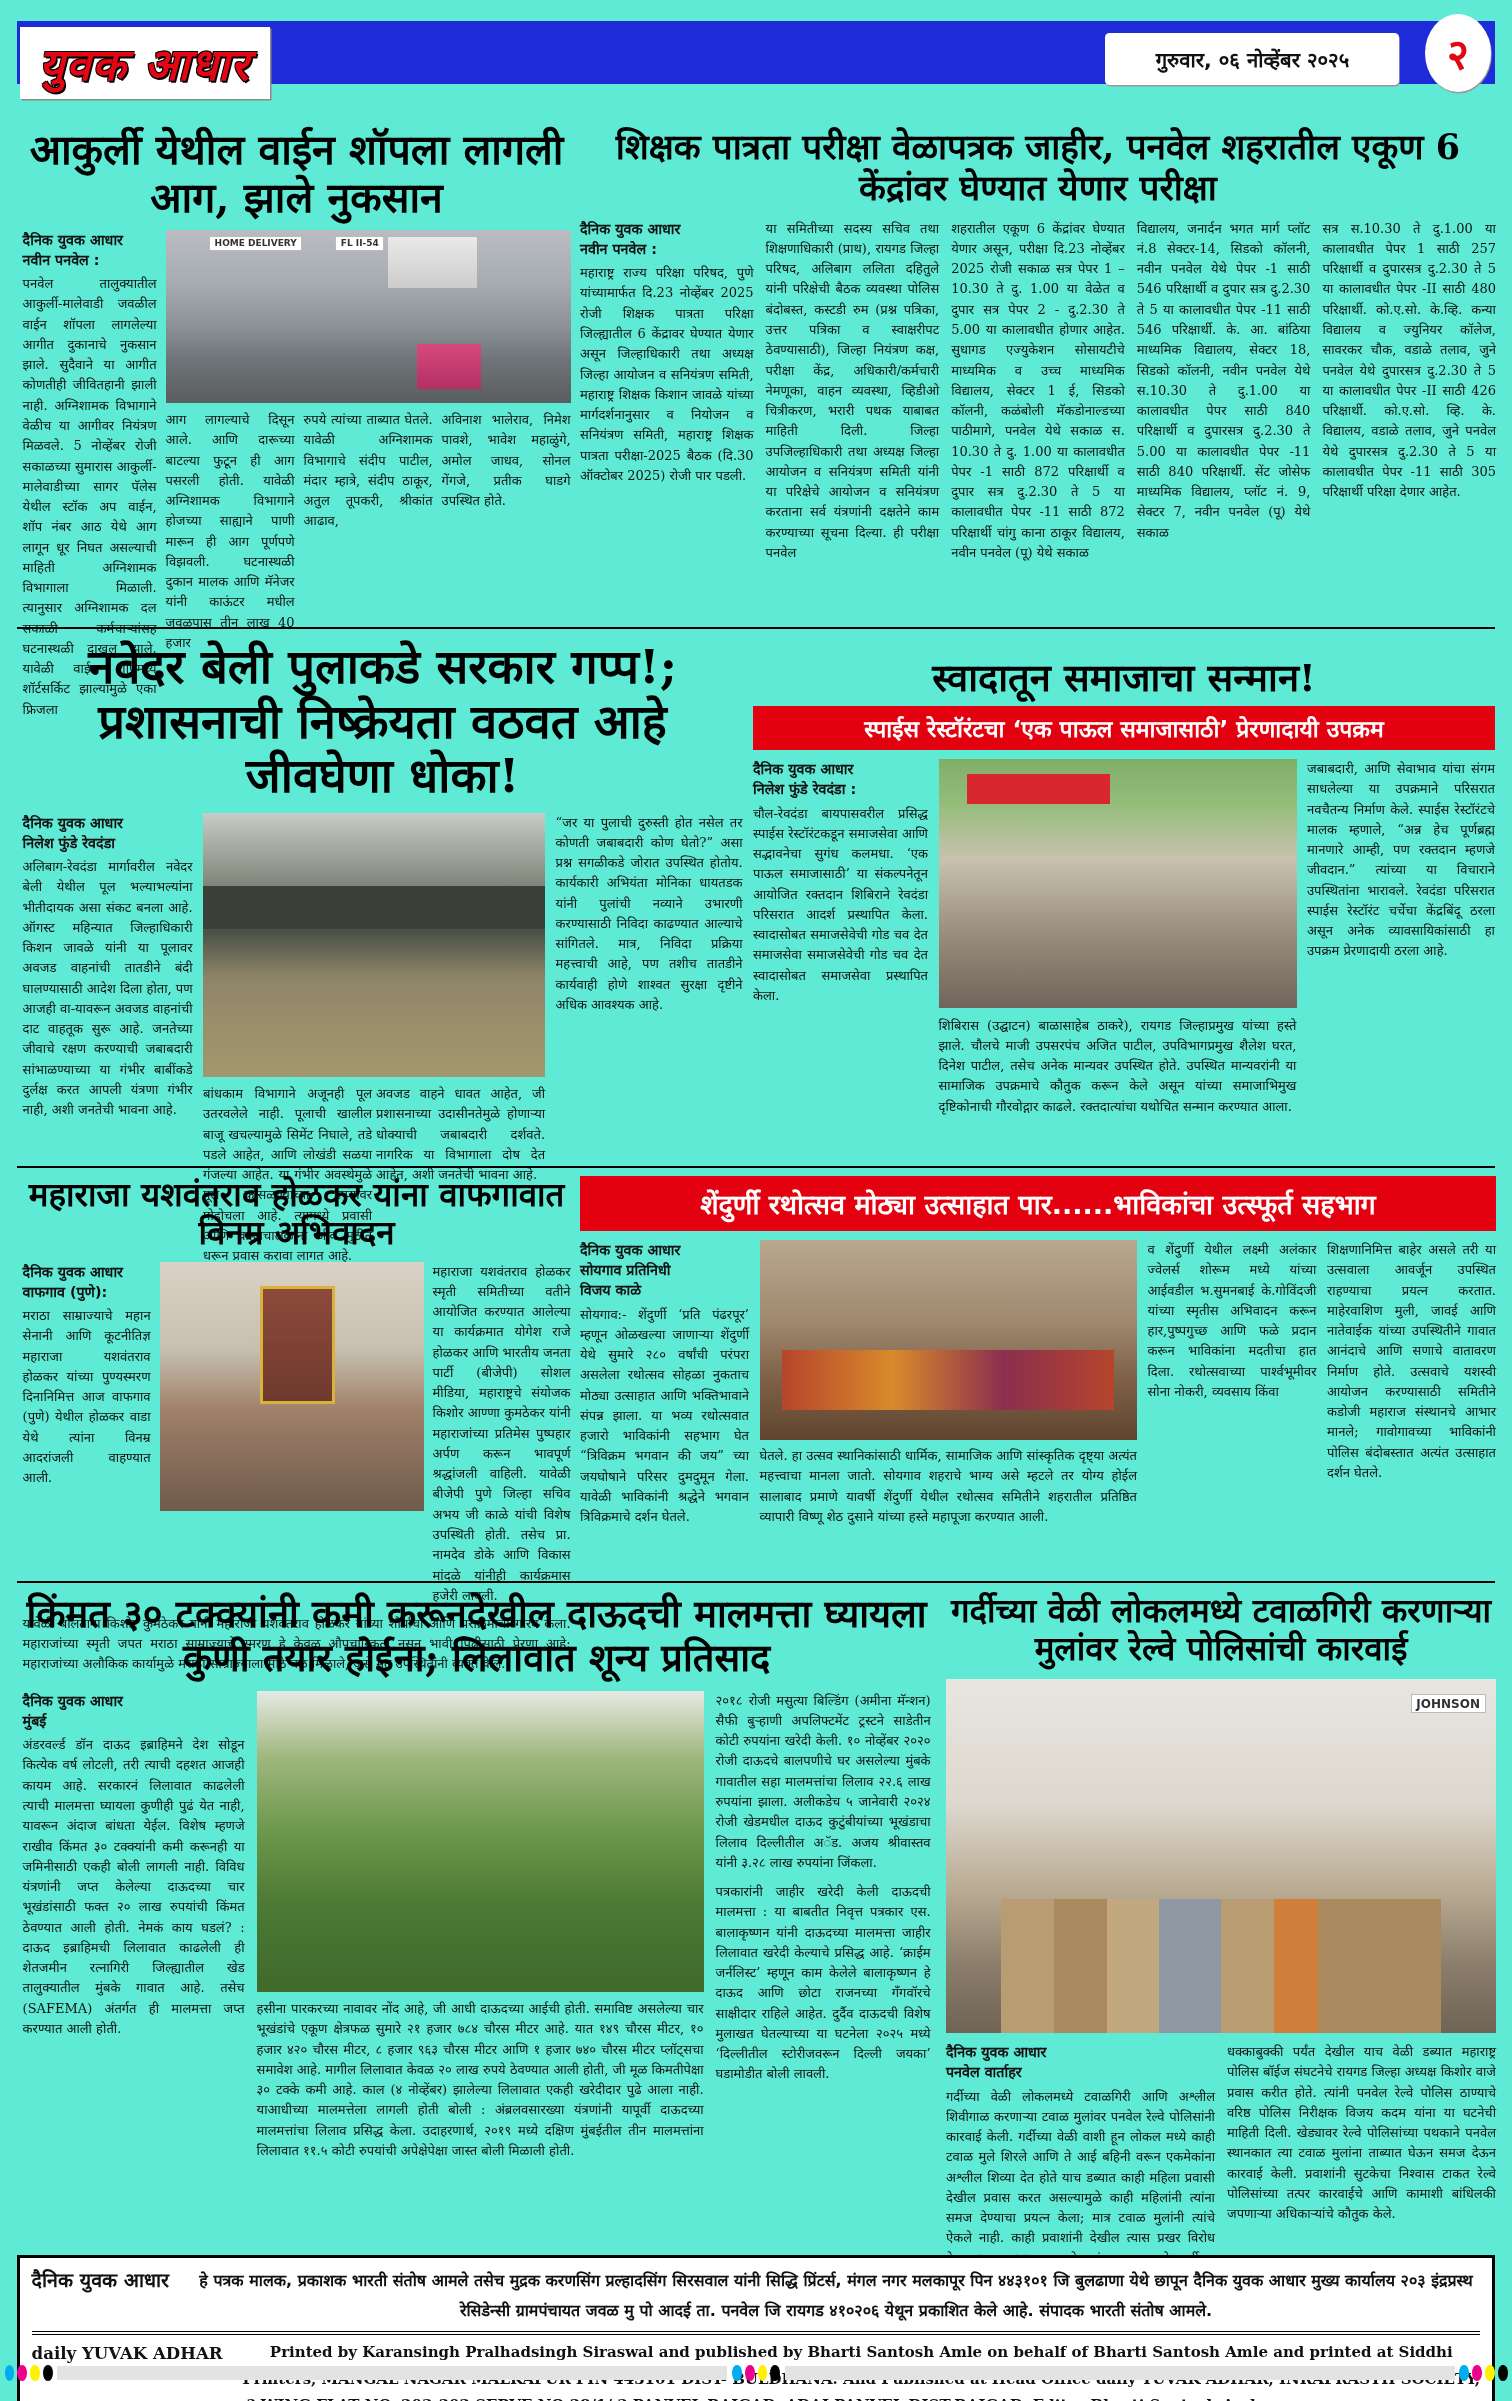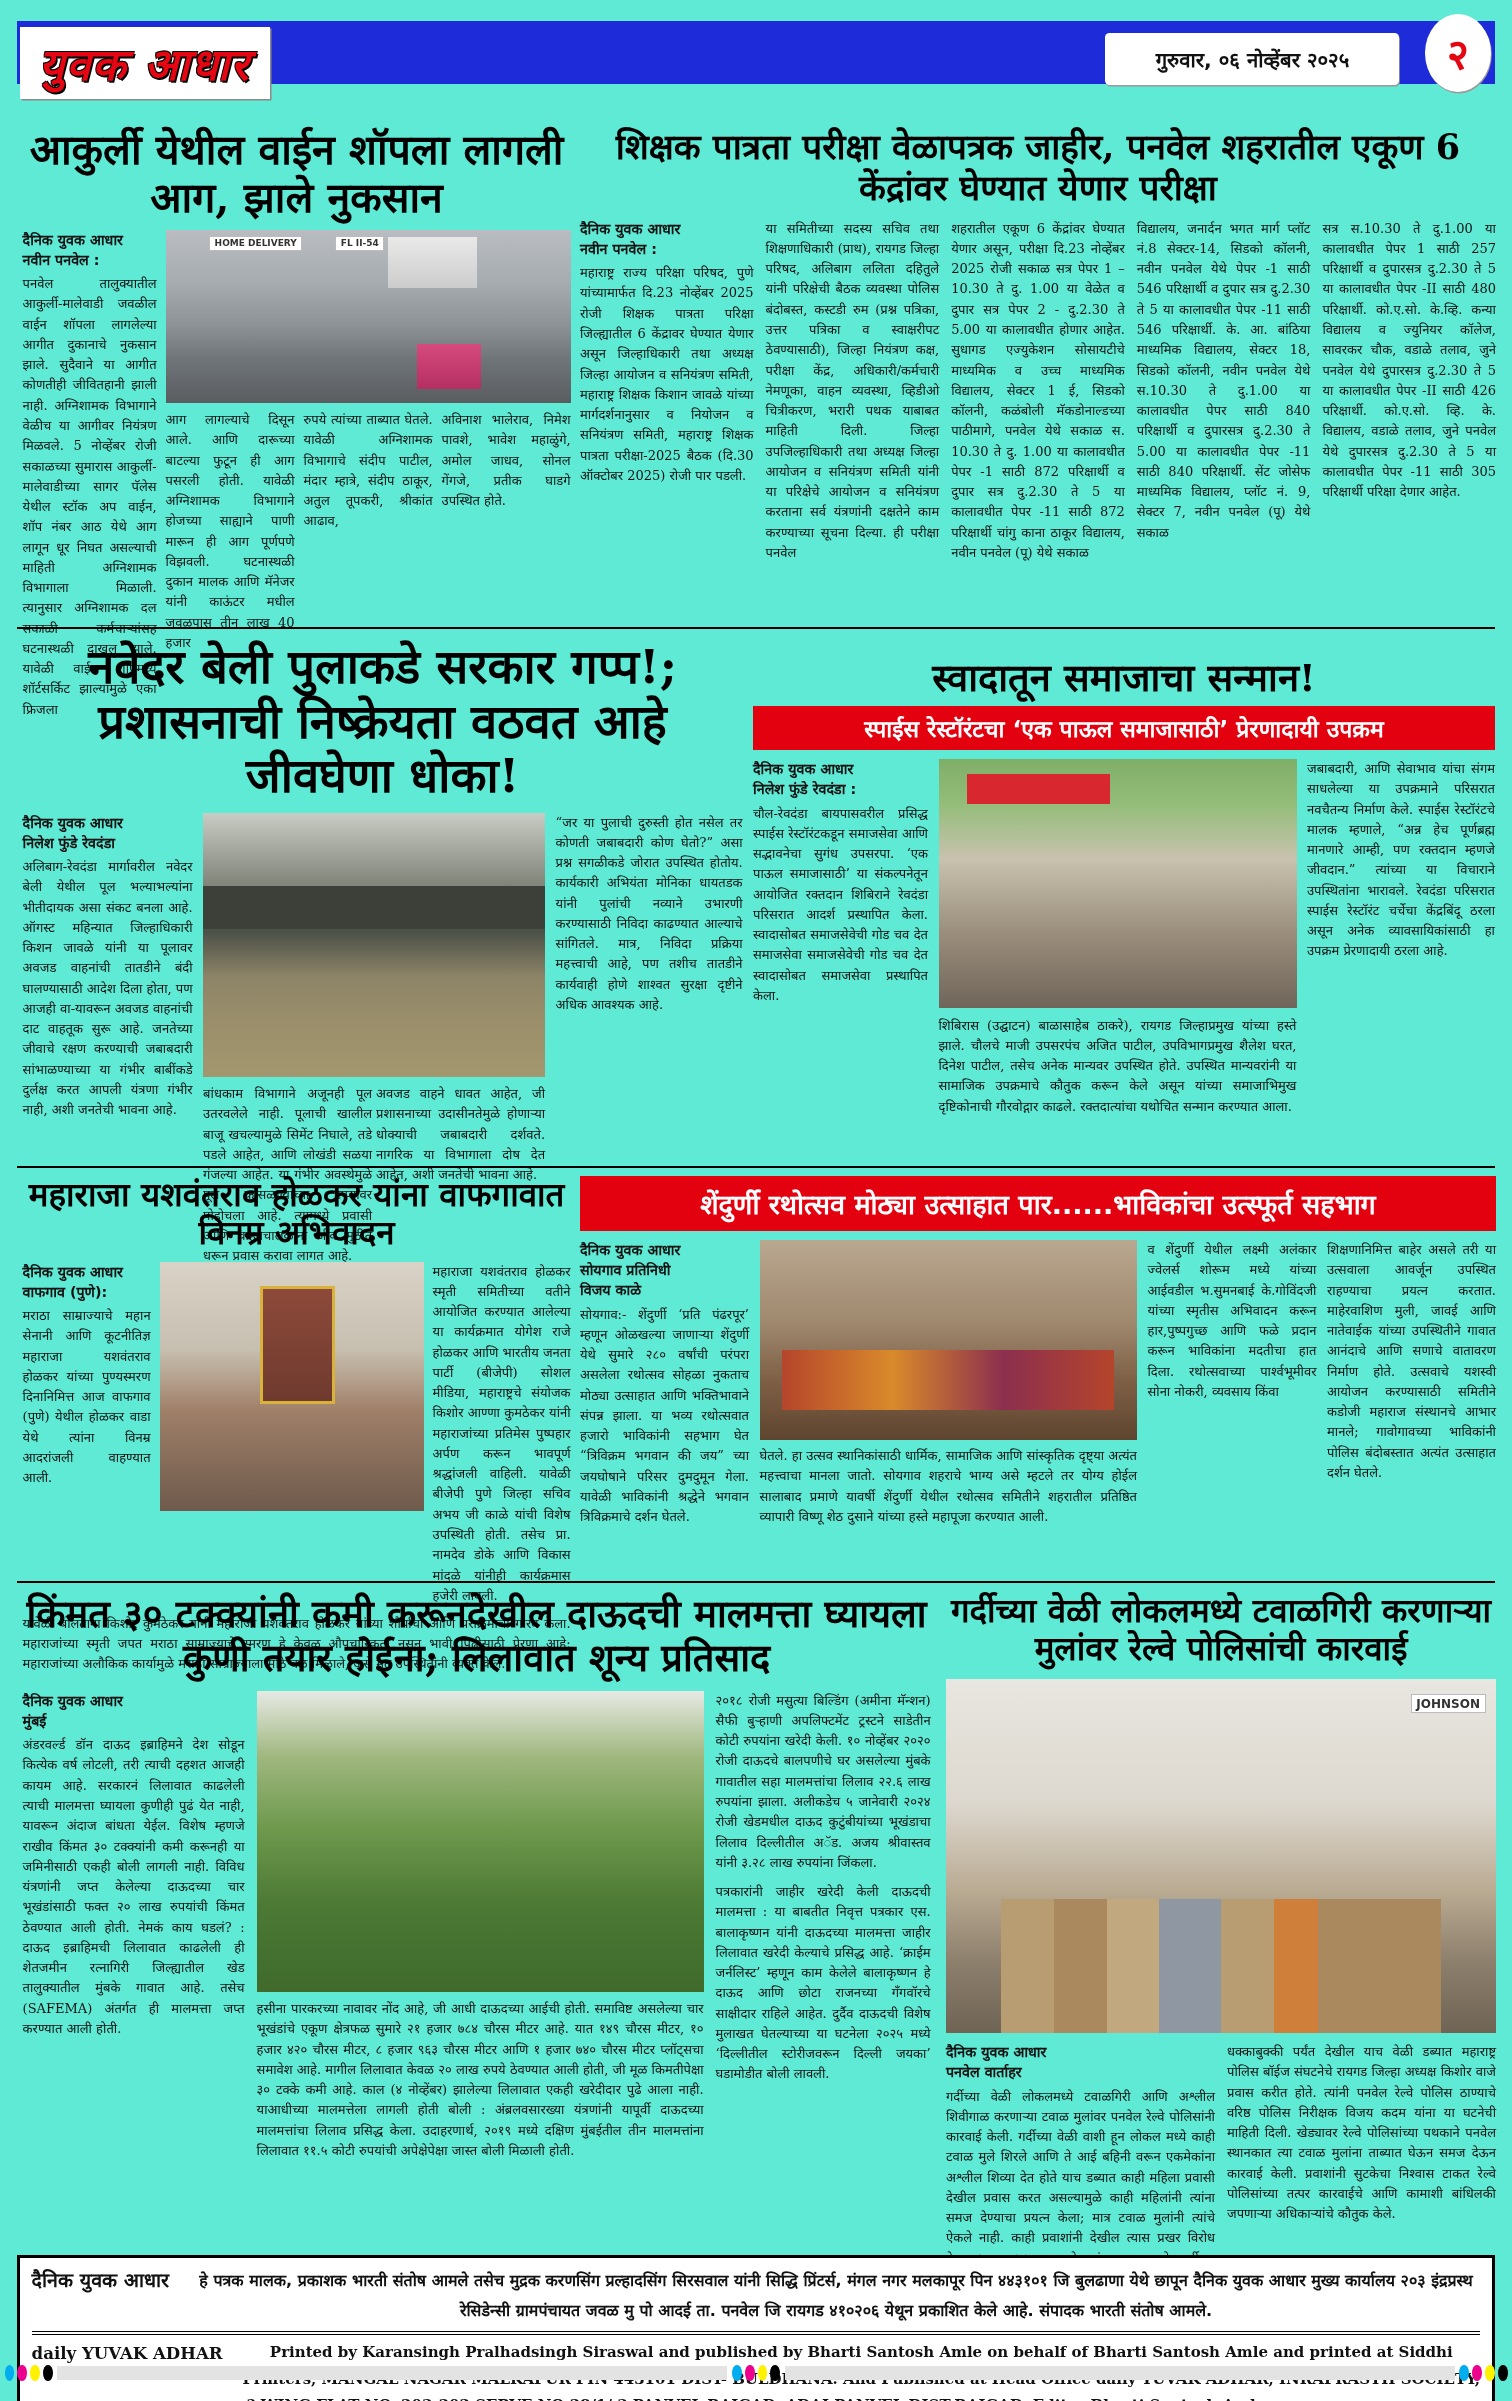--- a/index.html
+++ b/index.html
@@ -150,21 +150,21 @@
 
   <div class="art" style="left:753px;top:656px;width:742px;height:520px;">
     <div class="headline" style="font-size:38px;">स्वादातून समाजाचा सन्मान!</div>
     <div class="redband" style="font-size:23px;padding:6px 3px;margin-top:6px;">स्पाईस रेस्टॉरंटचा ‘एक पाऊल समाजासाठी’ प्रेरणादायी उपक्रम</div>
     <div class="grid" style="grid-template-columns:175px 1fr 188px;gap:10.5px;margin-top:9px;">
       <div>
         <div class="byline">
           <div>दैनिक युवक आधार</div>
           <div>निलेश फुंडे रेवदंडा :</div>
         </div>
-        <div class="btxt">चौल-रेवदंडा बायपासवरील प्रसिद्ध स्पाईस रेस्टॉरंटकडून समाजसेवा आणि सद्भावनेचा सुगंध उपसरपा. ‘एक पाऊल समाजासाठी’ या संकल्पनेतून आयोजित रक्तदान शिबिराने रेवदंडा परिसरात आदर्श प्रस्थापित केला. स्वादासोबत समाजसेवेची गोड चव देत समाजसेवा समाजसेवेची गोड चव देत स्वादासोबत समाजसेवा प्रस्थापित केला.</div>
+        <div class="btxt">चौल-रेवदंडा बायपासवरील प्रसिद्ध स्पाईस रेस्टॉरंटकडून समाजसेवा आणि सद्भावनेचा सुगंध कलमधा. ‘एक पाऊल समाजासाठी’ या संकल्पनेतून आयोजित रक्तदान शिबिराने रेवदंडा परिसरात आदर्श प्रस्थापित केला. स्वादासोबत समाजसेवेची गोड चव देत समाजसेवा समाजसेवेची गोड चव देत स्वादासोबत समाजसेवा प्रस्थापित केला.</div>
       </div>
       <div>
         <div class="photo ph-donate" style="height:249px;"></div>
         <div class="btxt" style="margin-top:7.5px;">शिबिरास (उद्घाटन) बाळासाहेब ठाकरे), रायगड जिल्हाप्रमुख यांच्या हस्ते झाले. चौलचे माजी उपसरपंच अजित पाटील, उपविभागप्रमुख शैलेश घरत, दिनेश पाटील, तसेच अनेक मान्यवर उपस्थित होते. उपस्थित मान्यवरांनी या सामाजिक उपक्रमाचे कौतुक करून केले असून यांच्या समाजाभिमुख दृष्टिकोनाची गौरवोद्गार काढले. रक्तदात्यांचा यथोचित सन्मान करण्यात आला.</div>
       </div>
       <div class="btxt">जबाबदारी, आणि सेवाभाव यांचा संगम साधलेल्या या उपक्रमाने परिसरात नवचैतन्य निर्माण केले. स्पाईस रेस्टॉरंटचे मालक म्हणाले, “अन्न हेच पूर्णब्रह्म मानणारे आम्ही, पण रक्तदान म्हणजे जीवदान.” त्यांच्या या विचाराने उपस्थितांना भारावले. रेवदंडा परिसरात स्पाईस रेस्टॉरंट चर्चेचा केंद्रबिंदू ठरला असून अनेक व्यावसायिकांसाठी हा उपक्रम प्रेरणादायी ठरला आहे.</div>
     </div>
   </div>
 
   <div class="rule" style="top:1166px;"></div>

